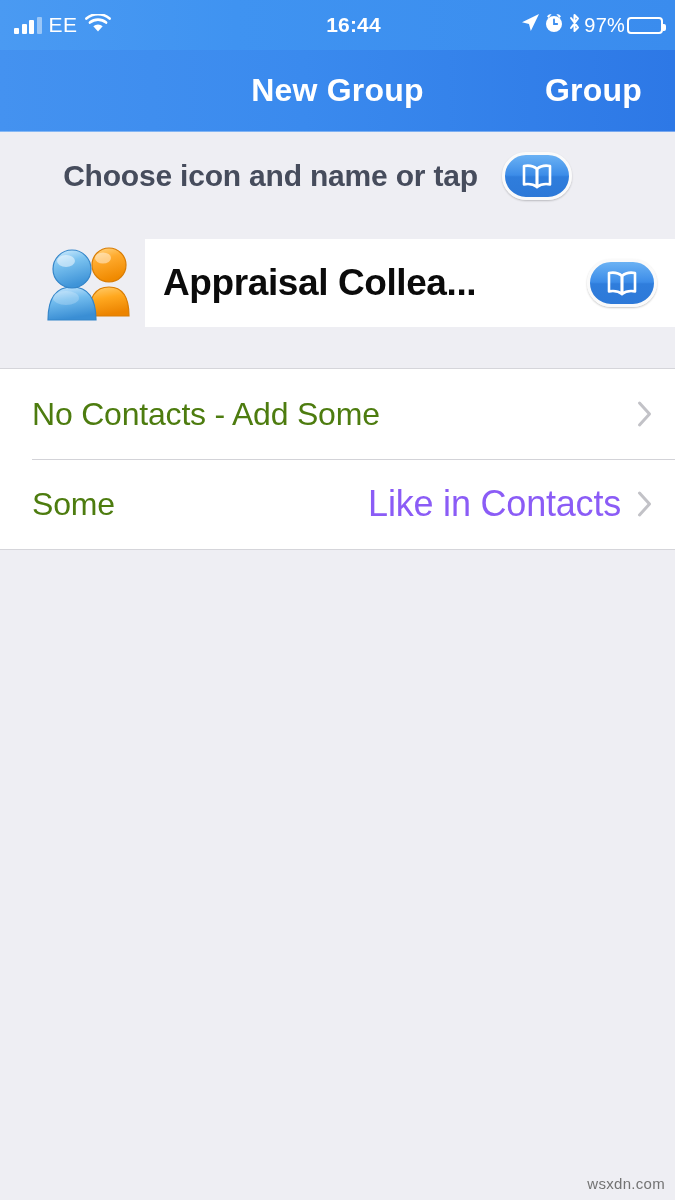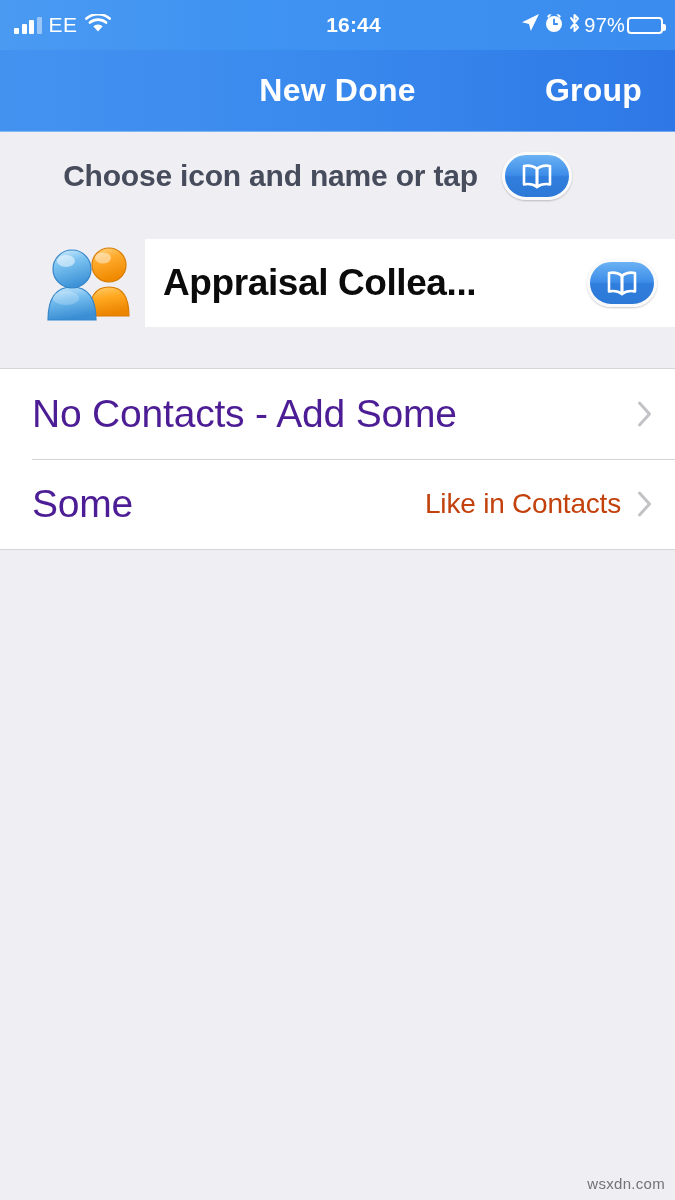--- a/index.html
+++ b/index.html
@@ -78,22 +78,22 @@
     white-space:nowrap; overflow:hidden;
   }
 
   
   .table { position:absolute; left:0; top:368px; width:100%; background:#fff;
            border-top:1px solid #d5d5da; border-bottom:1px solid #d5d5da; }
   .cell { position:relative; height:90px; display:flex; align-items:center; padding:0 22px 0 32px; background:#fff; }
   .cell + .cell::before {
     content:""; position:absolute; left:32px; right:0; top:0; height:1px; background:#d3d3d8;
   }
-  .cell-label { font-size:39px; color:#4c1d95; font-weight:400; letter-spacing:-.2px; }
-  .cell-value { margin-left:auto; font-size:28px; color:#c2410c; font-weight:400; letter-spacing:-.2px; padding-right:16px; }
+  .cell-label { font-size:32px; color:#4d7c0f; font-weight:400; letter-spacing:-.2px; }
+  .cell-value { margin-left:auto; font-size:36px; color:#8b5cf6; font-weight:400; letter-spacing:-.2px; padding-right:16px; }
   .chev { width:16px; height:28px; flex:none; }
   .chev.solo { margin-left:auto; }
 
   
   .watermark { position:absolute; right:10px; bottom:8px; font-size:15px; color:#737373; letter-spacing:.3px; }
 </style>
 </head>
 <body>
 
 <div class="screen">
@@ -141,21 +141,21 @@
         </svg>
       </span>
       <span class="sb-batt-pct">97%</span>
       <span class="batt">
         <span class="fill"></span>
       </span>
     </div>
   </div>
 
   <div class="navbar">
-    <span class="nav-title">New Done</span>
+    <span class="nav-title">New Group</span>
     <span class="nav-done">Group</span>
   </div>
 
   <div class="choose-row">
     <span class="choose-text">Choose icon and name or tap</span>
     <span class="book-icon">
       <svg width="36" height="26" viewBox="0 0 36 26">
         <path d="M18 6 C14.5 2.8 9.5 2.2 5 3 V21.4 C9.5 20.6 14.5 21.2 18 24 Z" fill="none" stroke="#fff" stroke-width="2.6" stroke-linejoin="round"></path>
         <path d="M18 6 C21.5 2.8 26.5 2.2 31 3 V21.4 C26.5 20.6 21.5 21.2 18 24 Z" fill="none" stroke="#fff" stroke-width="2.6" stroke-linejoin="round"></path>
         <path d="M18 6 V24" stroke="#fff" stroke-width="2.2"></path>

